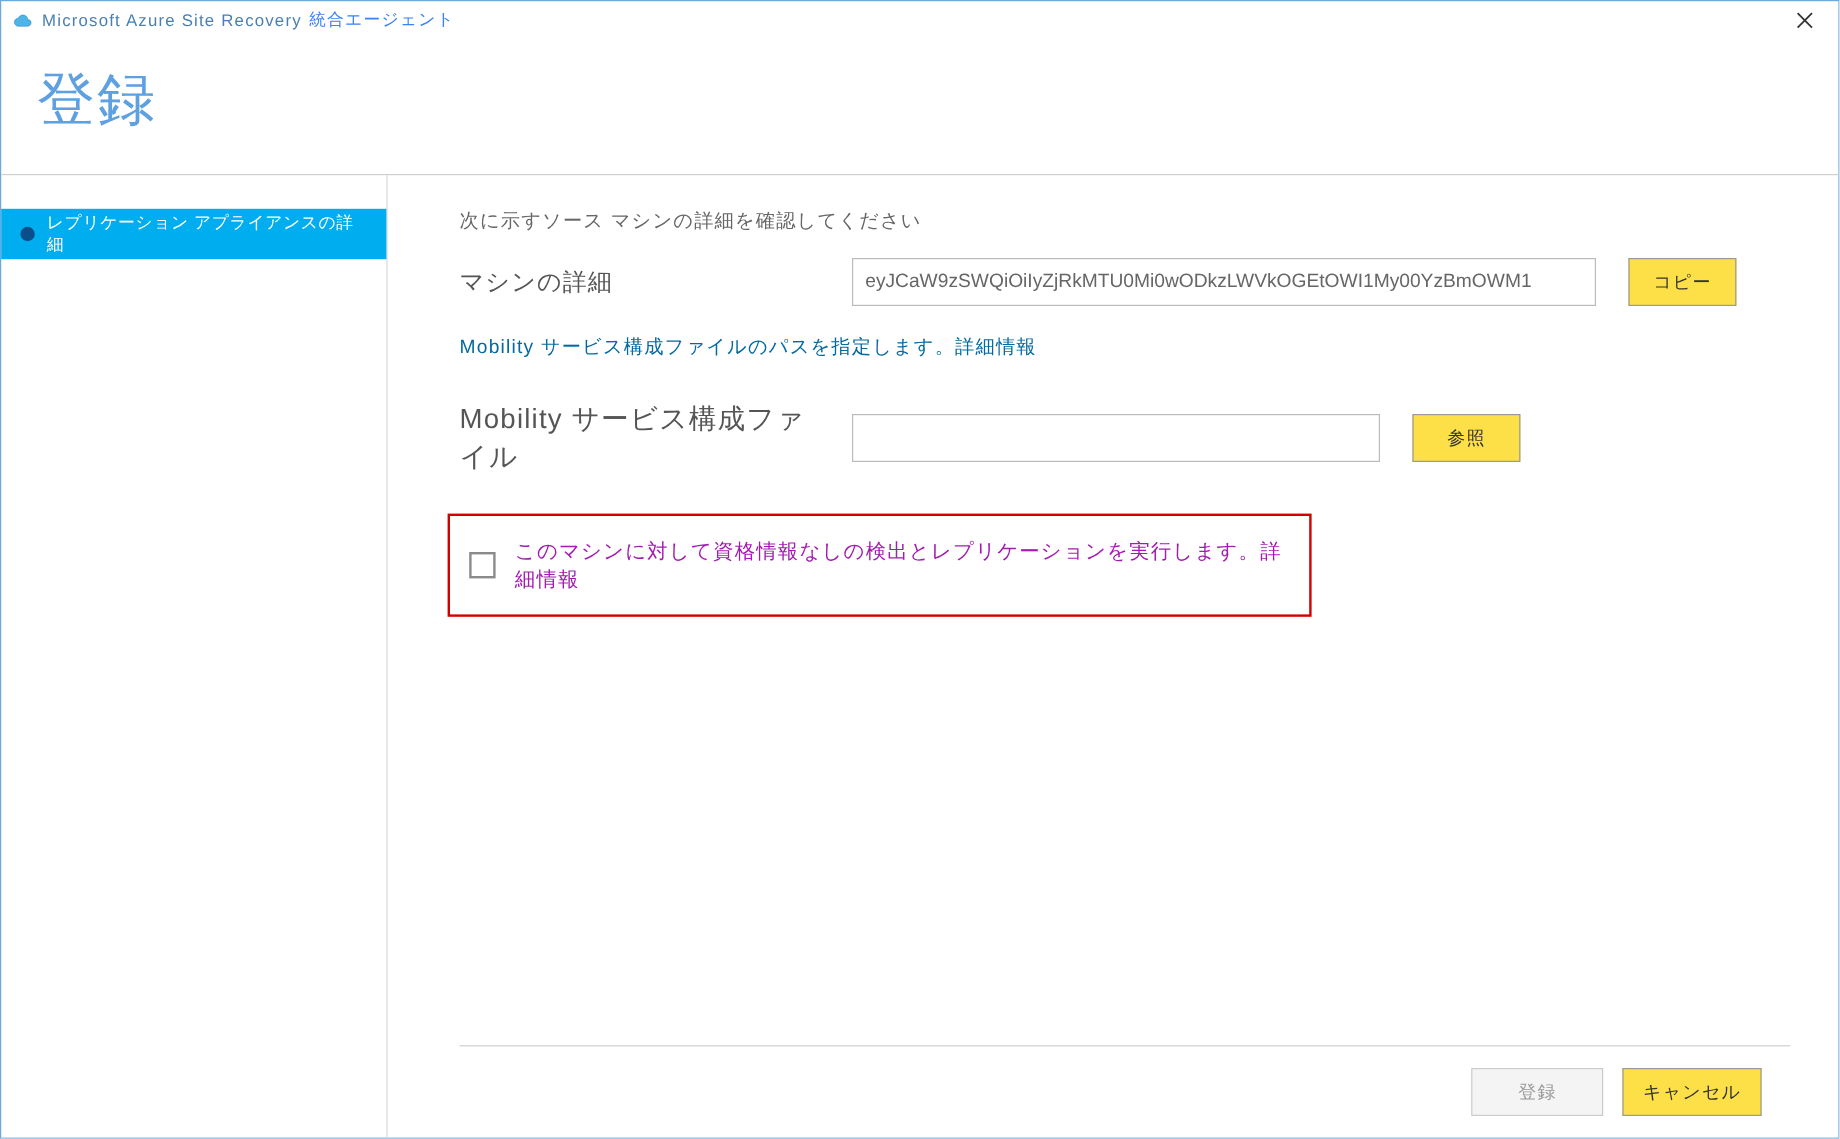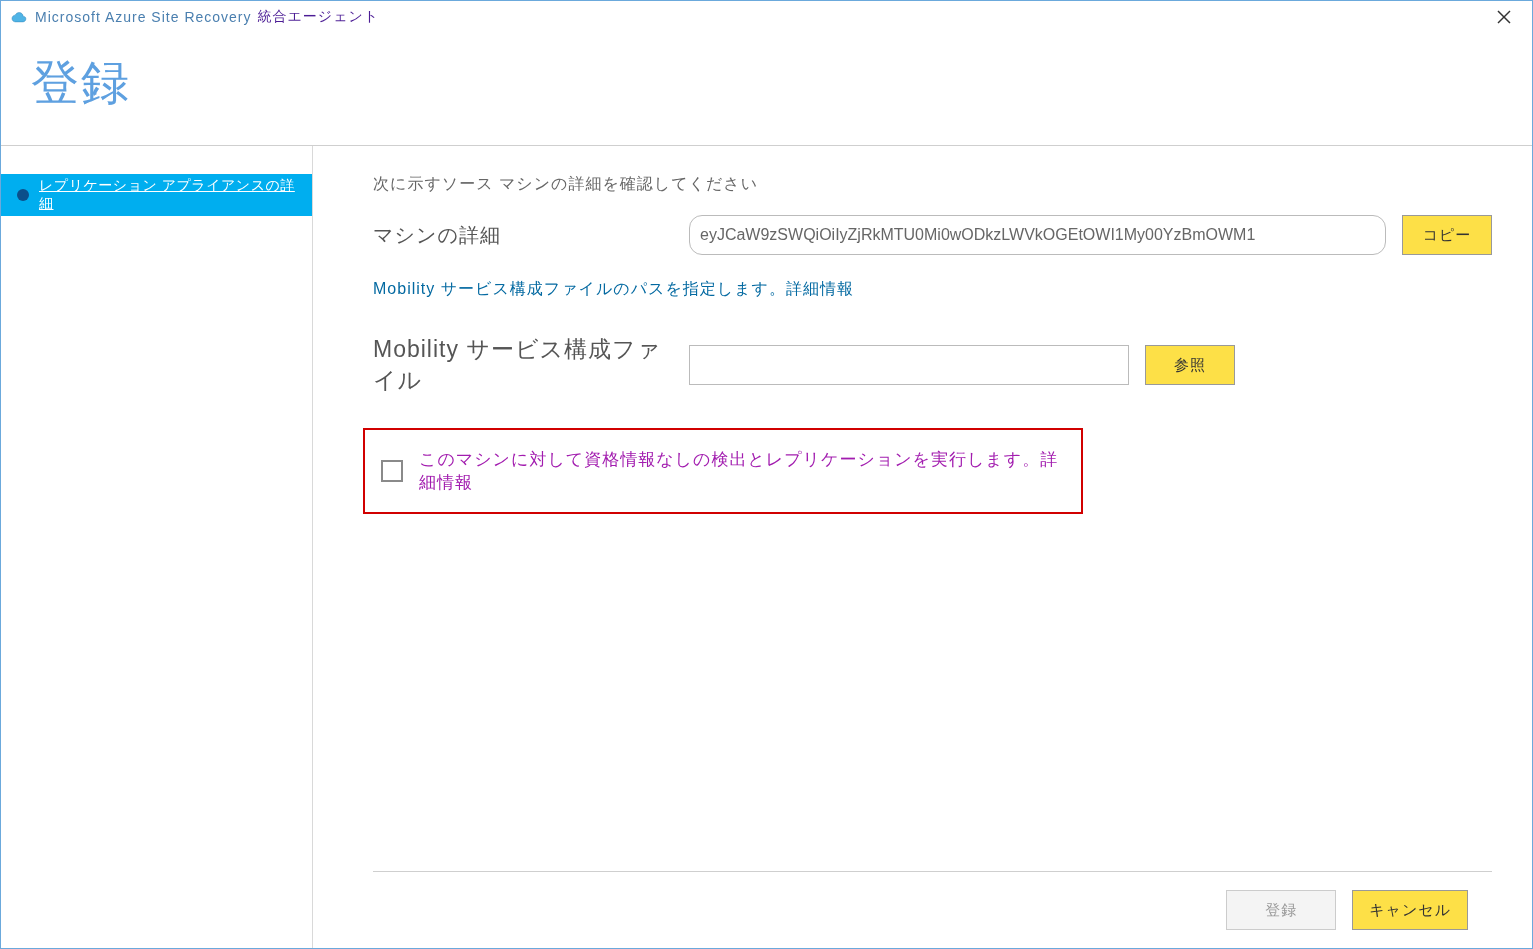--- a/index.html
+++ b/index.html
@@ -29,21 +29,21 @@
     .titlebar .cloud-icon {
       width: 18px;
       height: 14px;
       margin-right: 8px;
     }
     .titlebar .app-name {
       color: #4a7faf;
       letter-spacing: 1px;
     }
     .titlebar .app-suffix {
-      color: #4c1d95;
+      color: #3b82f6;
       margin-left: 6px;
       letter-spacing: 1px;
     }
     .titlebar .close-icon {
       margin-left: auto;
       width: 40px;
       height: 28px;
       display: flex;
       align-items: center;
       justify-content: center;
@@ -72,21 +72,20 @@
       padding-top: 28px;
     }
     .sidebar-item {
       display: flex;
       align-items: center;
       height: 42px;
       padding: 0 16px;
       font-size: 14px;
       color: #333;
       letter-spacing: 0.5px;
-      text-decoration: underline;
     }
     .sidebar-item.active {
       background: #00aeef;
       color: #ffffff;
     }
     .bullet {
       width: 12px;
       height: 12px;
       border-radius: 50%;
       background: #0b4f8a;
@@ -104,21 +103,21 @@
     .instruction {
       color: #666;
       font-size: 16px;
       margin-bottom: 20px;
       letter-spacing: 1px;
     }
     .row {
       display: flex;
       align-items: center;
       margin-bottom: 24px;
-      gap: 16px;
+      gap: 27px;
     }
     .row .label {
       color: #555;
       font-size: 20px;
       width: 300px;
       flex-shrink: 0;
       letter-spacing: 1px;
     }
     .row .label.small {
       font-size: 23px;
@@ -126,22 +125,21 @@
     .text-input {
       height: 40px;
       border: 1px solid #bbb;
       padding: 0 10px;
       font-size: 16px;
       color: #666;
       font-family: inherit;
       outline: none;
     }
     .text-input.wide {
-      width: 697px;
-      border-radius: 13px;
+      width: 620px;
     }
     .text-input.mid {
       width: 440px;
     }
     .btn {
       height: 40px;
       min-width: 90px;
       border: 1px solid #999;
       background: #fde047;
       font-size: 15px;

